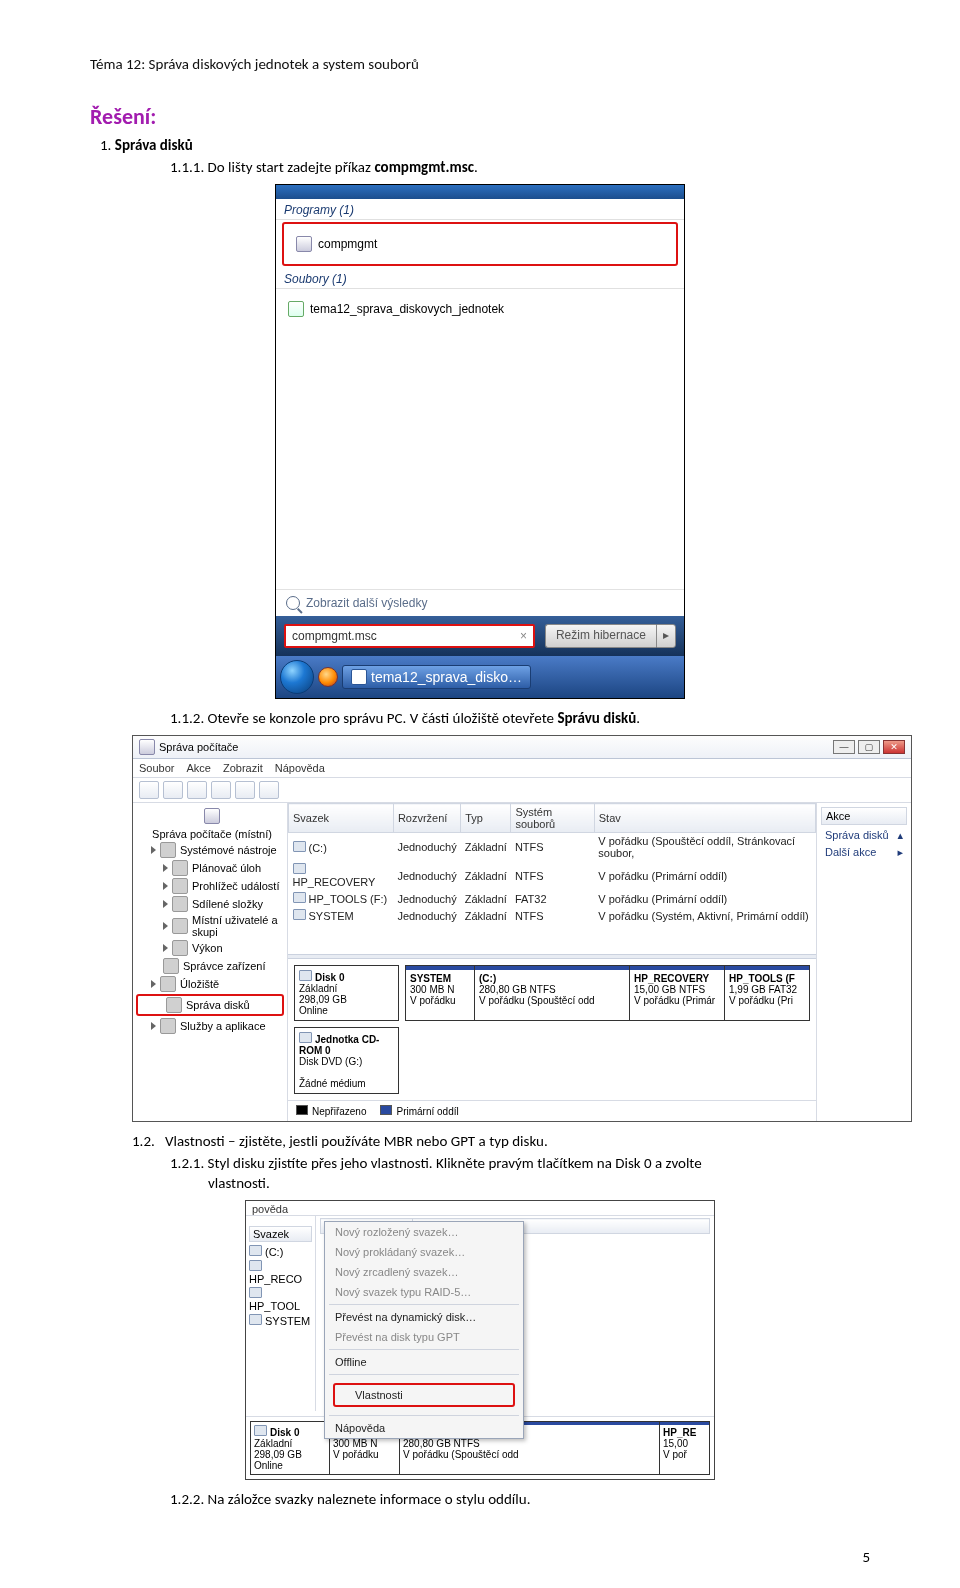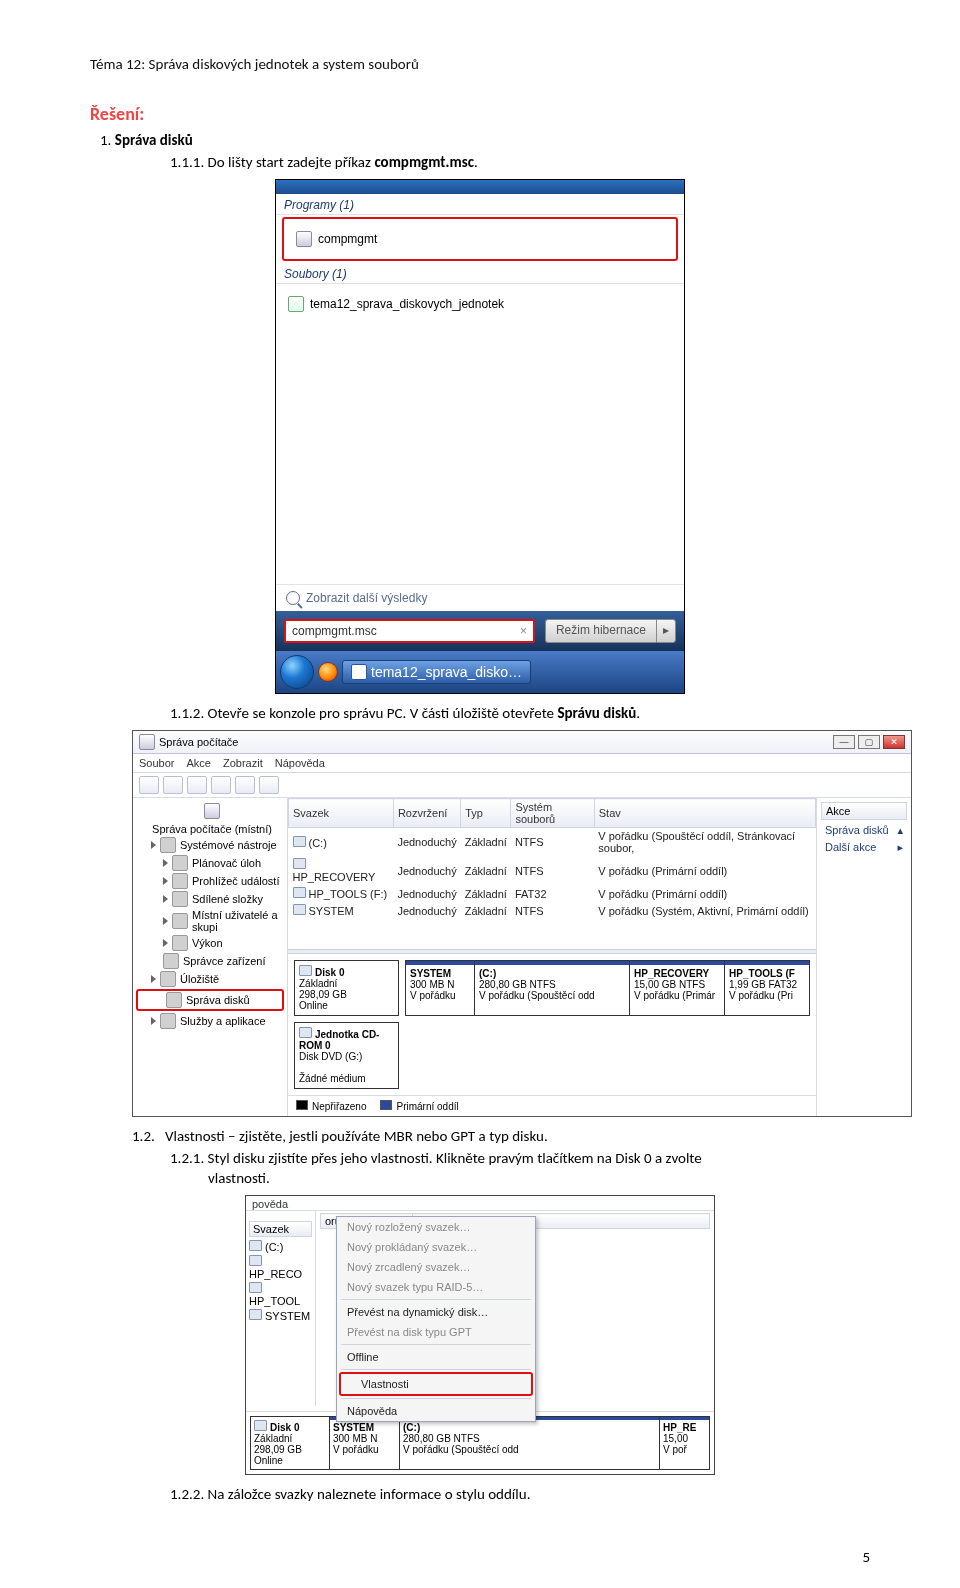--- a/index.html
+++ b/index.html
@@ -15,23 +15,23 @@
     padding: 55px 90px 30px 90px;
     position: relative;
     min-height: 1588px;
   }
   .header-line {
     font-size: 15px;
     color: #111;
     margin-bottom: 30px;
   }
   .solution-title {
-    font-size: 18px;
+    font-size: 22px;
     font-weight: bold;
-    color: #ef4444;
+    color: #a21caf;
     margin-bottom: 6px;
   }
   .lvl1 {
     font-size: 15px;
     margin: 4px 0 2px 10px;
   }
   .lvl2 {
     font-size: 15px;
     margin: 4px 0 2px 42px;
   }
@@ -196,21 +196,21 @@
     font-size:11px; background:#fff; position:relative;
   }
   .ctx-shot .frag-top{
     display:flex; gap:8px; padding:2px 6px 0 6px; color:#333;
     border-bottom:1px solid #d7dbe4;
   }
   .ctx-body{ display:flex; }
   .frag-left{ width:70px; border-right:1px solid #d7dbe4; padding:10px 3px 3px 3px;}
   .frag-left .row{ padding:1px 0;}
   .ctx-menu{
-    position:absolute; left:90px; top:20px;
+    position:absolute; left:78px; top:20px;
     width:200px; background:#f5f5f5; border:1px solid #9aa5b8;
     box-shadow:2px 2px 4px rgba(0,0,0,.25);
   }
   .ctx-menu .opt{ padding:4px 10px; color:#888;}
   .ctx-menu .opt.en{ color:#222;}
   .ctx-menu .sep{ height:1px; background:#cfd4de; margin:2px 4px;}
   .frag-right{ flex:1; padding:2px 4px;}
   .frag-right th{ background:linear-gradient(#fff,#e8ecf3); border:1px solid #d0d6e1; padding:1px 4px; text-align:left; font-weight:normal;}
   .frag-right td{ padding:1px 4px;}
   .disk0bar{ display:flex; padding:4px;}
@@ -504,21 +504,21 @@
         <div class="opt">Nový rozložený svazek…</div>
         <div class="opt">Nový prokládaný svazek…</div>
         <div class="opt">Nový zrcadlený svazek…</div>
         <div class="opt">Nový svazek typu RAID-5…</div>
         <div class="sep"></div>
         <div class="opt en">Převést na dynamický disk…</div>
         <div class="opt">Převést na disk typu GPT</div>
         <div class="sep"></div>
         <div class="opt en">Offline</div>
         <div class="sep"></div>
-        <div class="opt en red-box" style="margin:2px;padding-left:20px;">Vlastnosti</div>
+        <div class="opt en red-box" style="margin:8px;padding-left:20px;">Vlastnosti</div>
         <div class="sep"></div>
         <div class="opt en">Nápověda</div>
       </div>
 
       <div class="disk0bar" style="margin-top:5px;border-top:1px solid #d7dbe4;">
         <div class="hdr">
           <span class="drive-ico"></span><b>Disk 0</b><br>
           <span>Základní</span><br>
           <span>298,09 GB</span><br>
           <span>Online</span>

